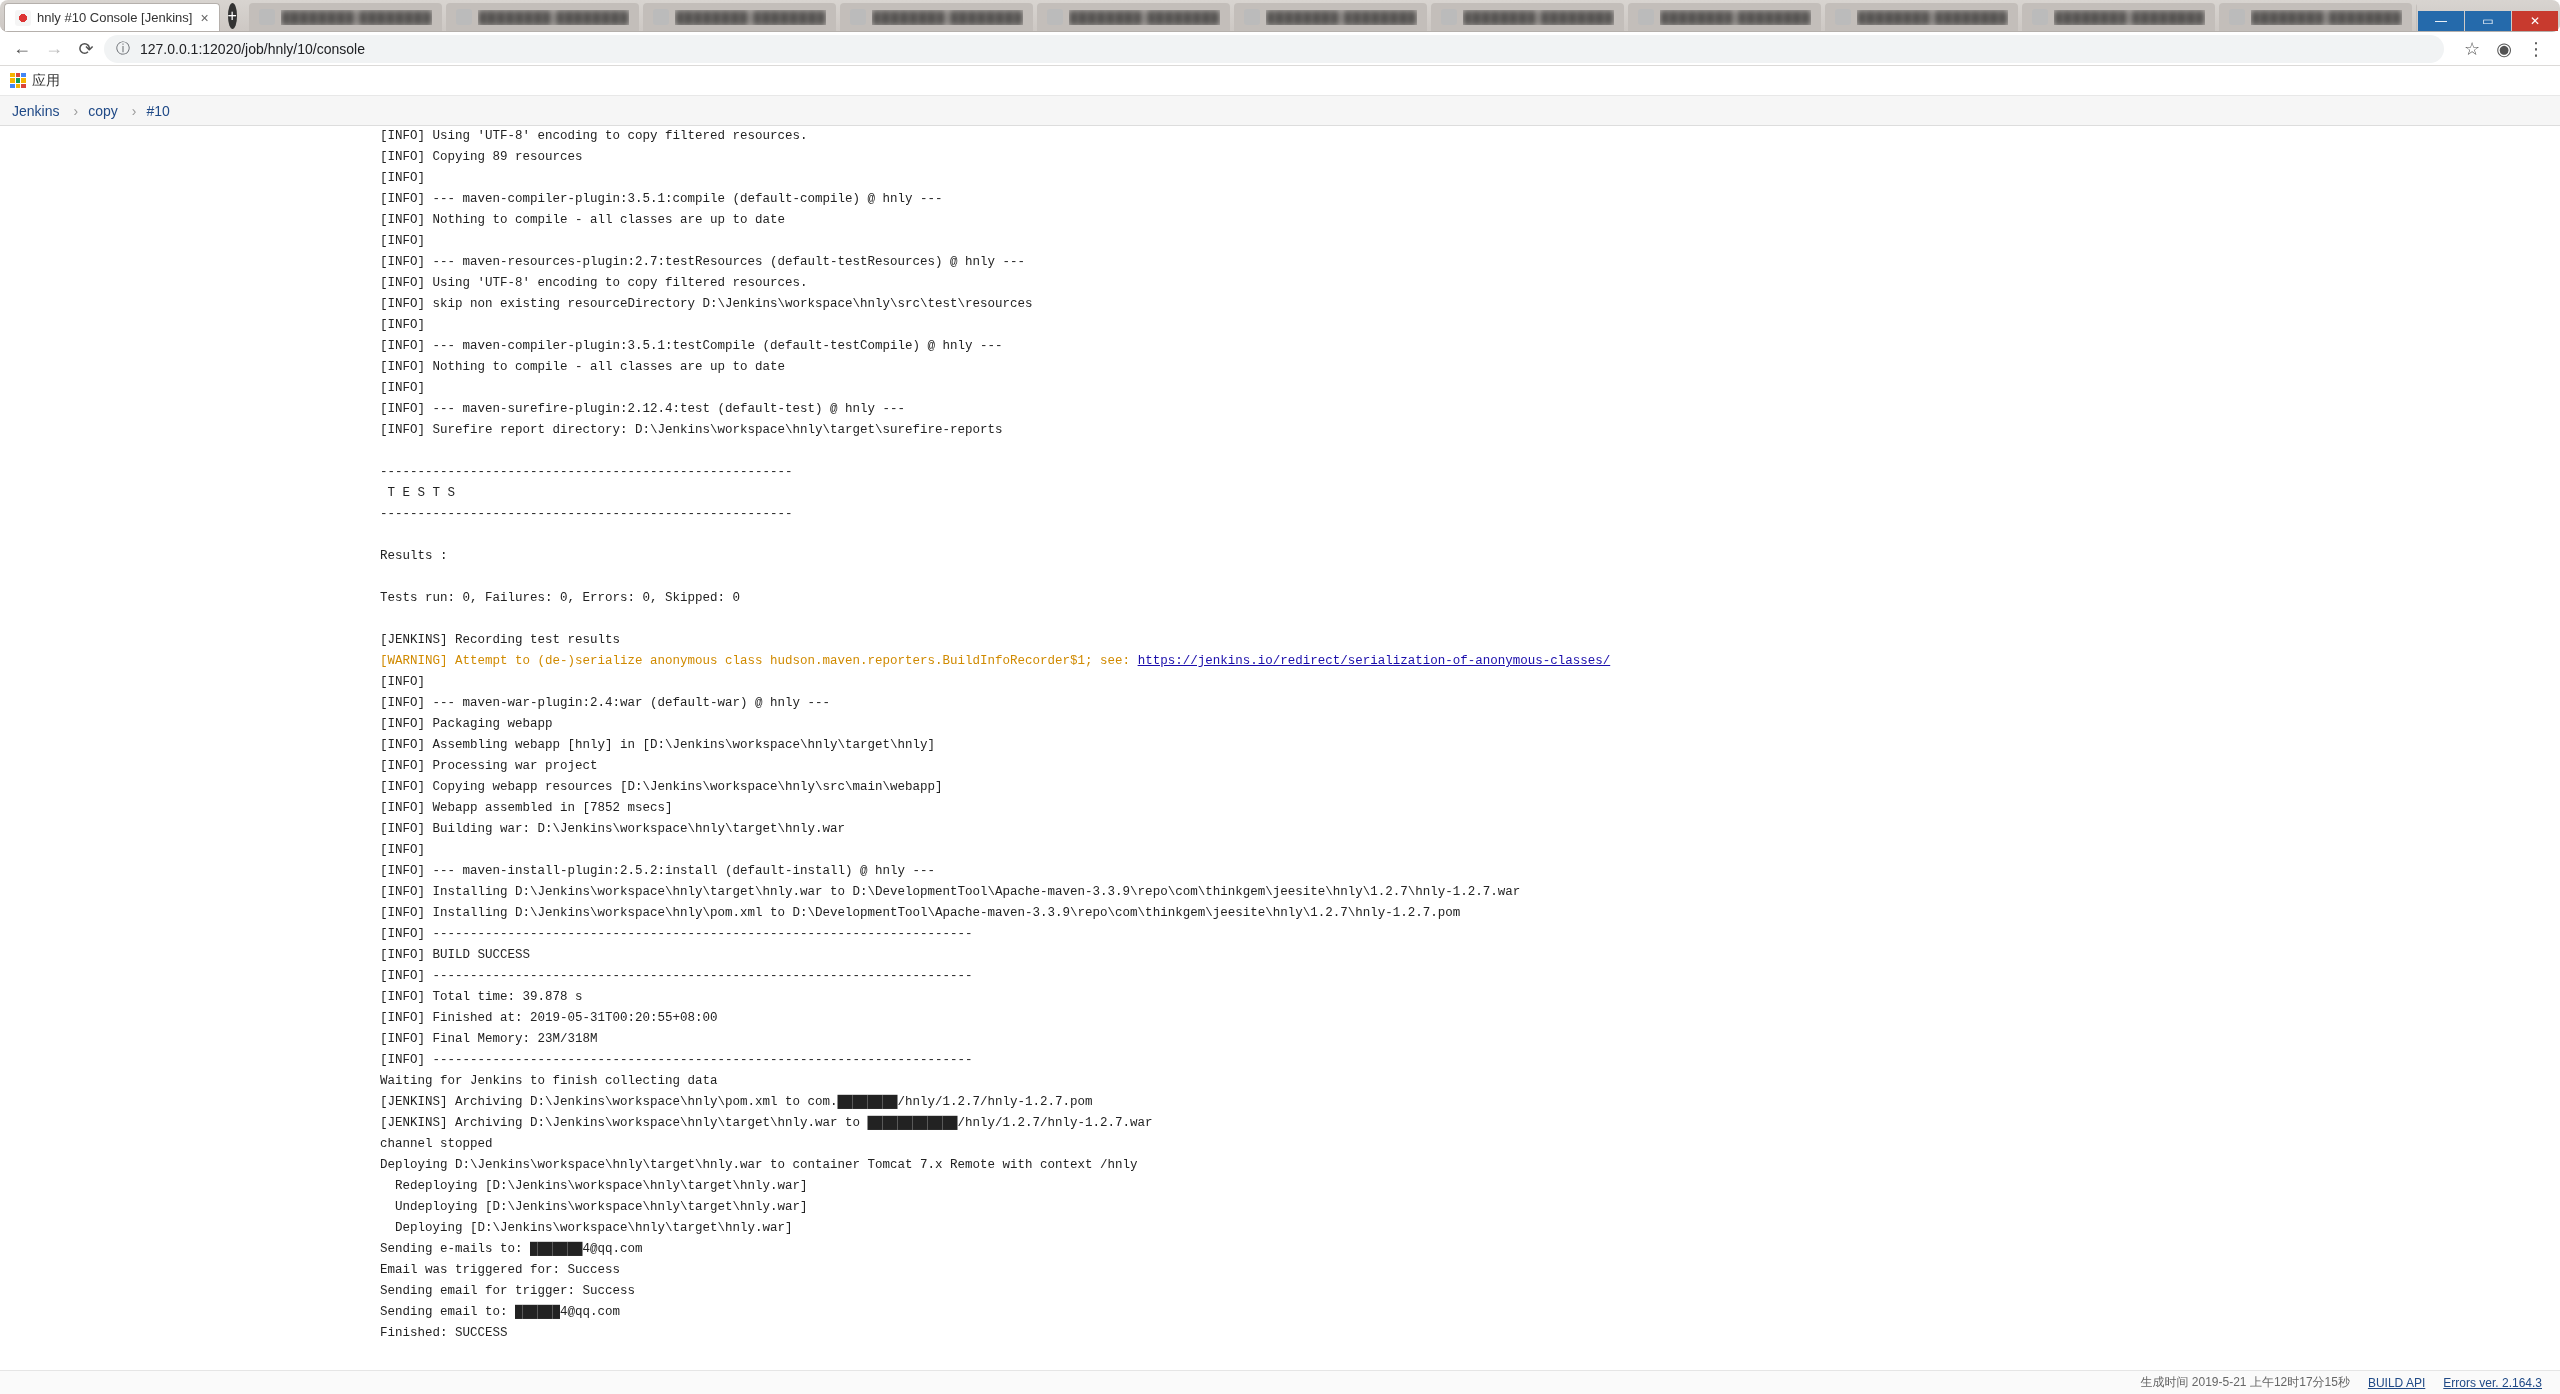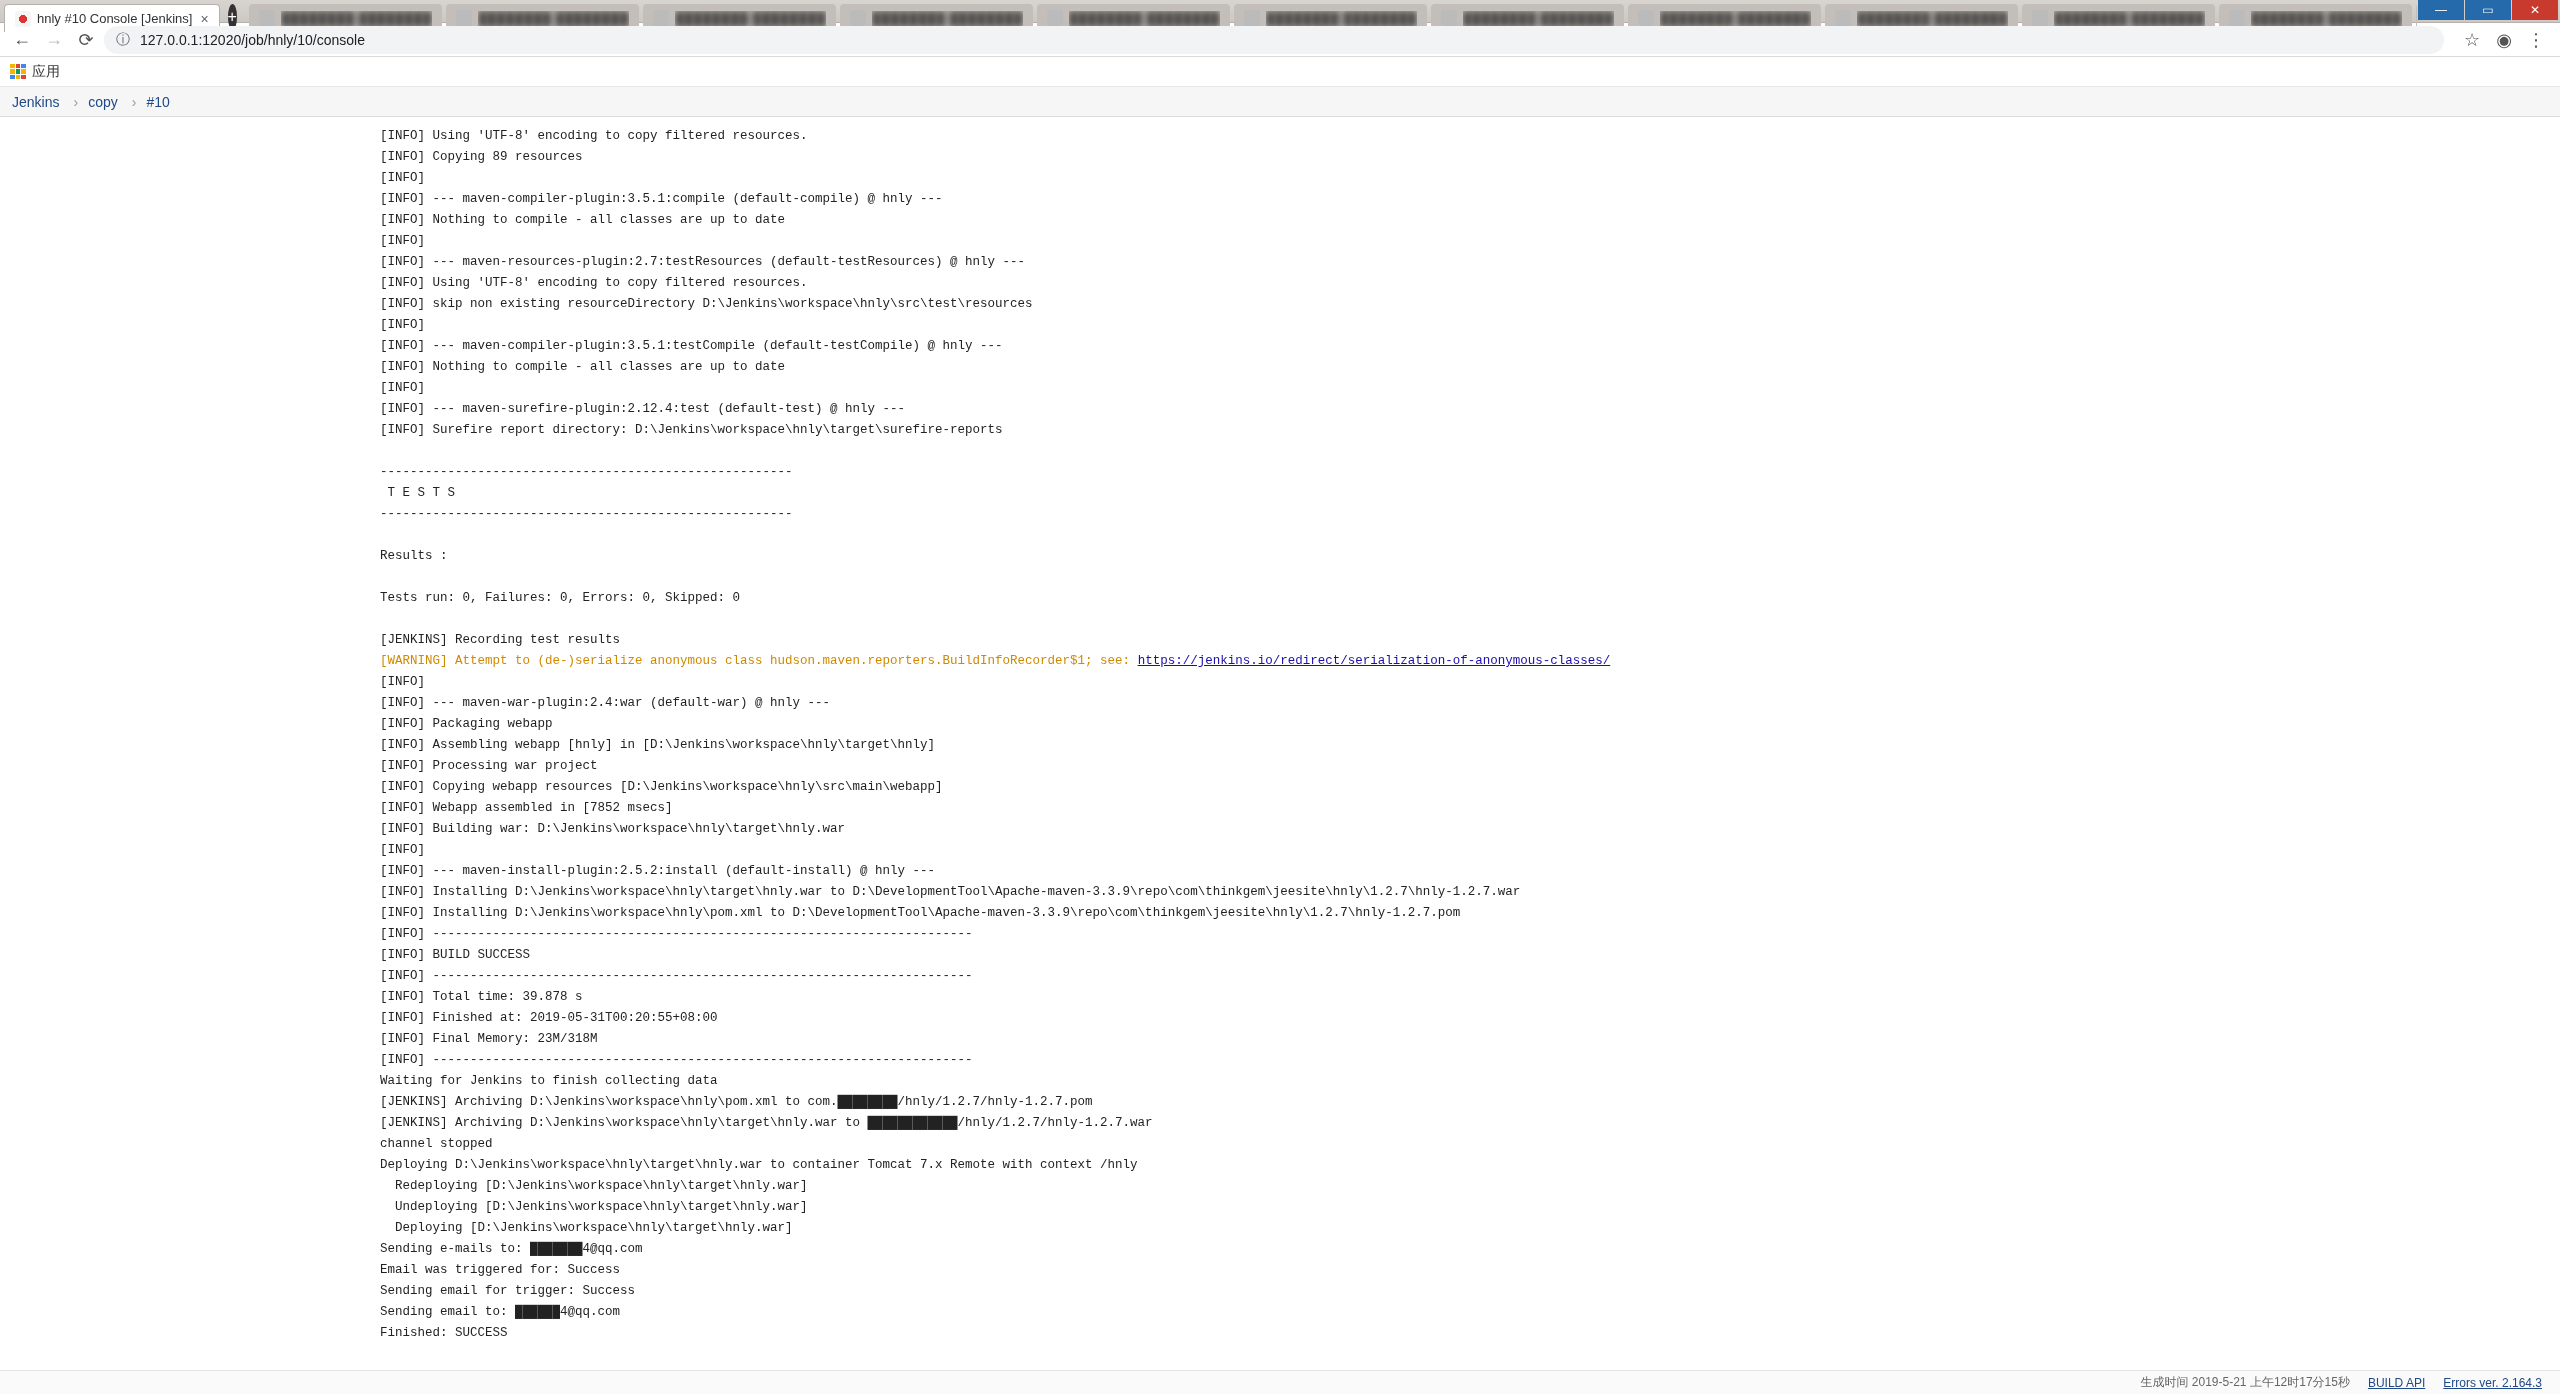--- a/index.html
+++ b/index.html
@@ -7,27 +7,28 @@
     font-family: Arial, Helvetica, sans-serif;
     font-size: 12px;
     background: #fff;
     color: #333;
     overflow: hidden;
     width: 2560px;
     height: 1394px;
   }
   
   .titlebar {
-    height: 23px;
+    height: 32px;
     background: linear-gradient(#d8d4d0,#cdc8c4);
     display: flex;
-    align-items: flex-start;
+    align-items: flex-end;
     justify-content: space-between;
     border-bottom: 1px solid #b5b0ac;
     user-select: none;
+    border-radius: 8px;
   }
   .tabs-row { display:flex; align-items:flex-end; height:32px; overflow:hidden; }
   .tab {
     height:28px;
     display:flex;
     align-items:center;
     padding: 0 10px;
     border-radius: 4px 4px 0 0;
     margin-left:4px;
     font-size:13px;

